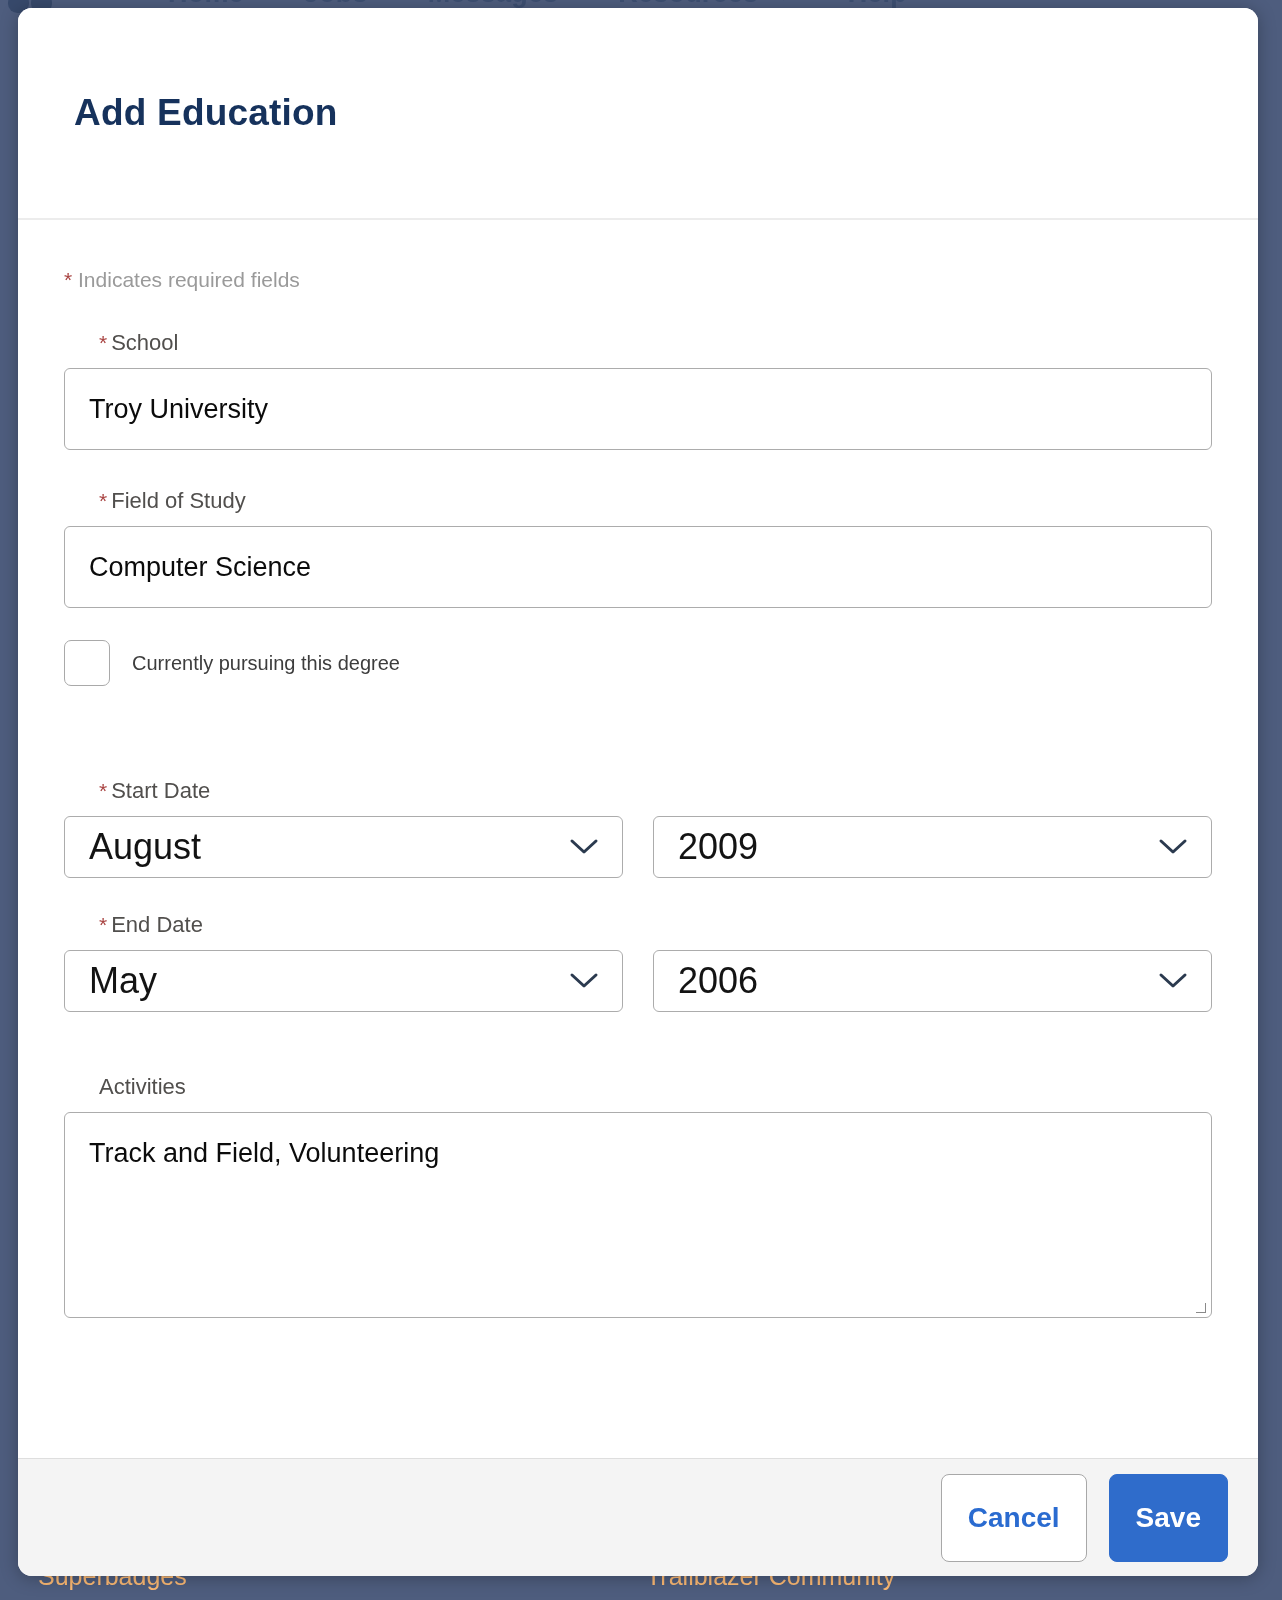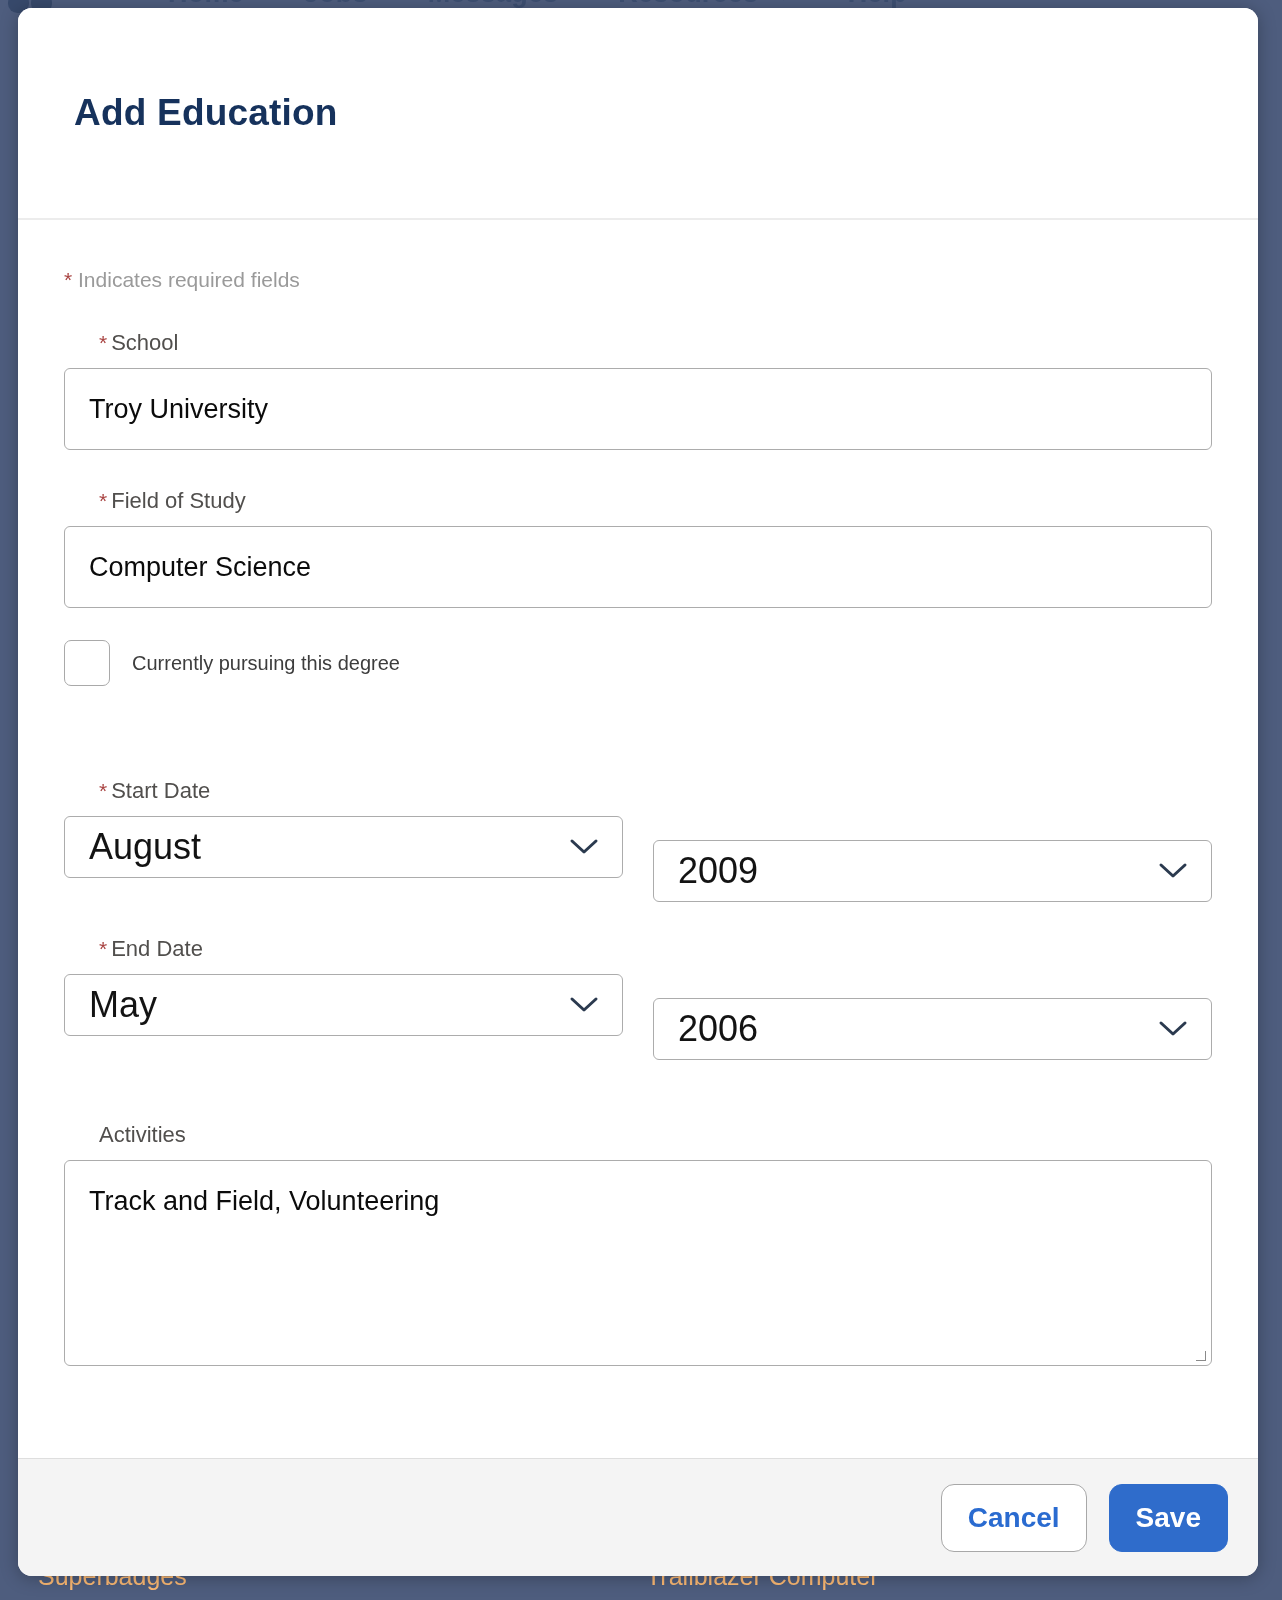--- a/index.html
+++ b/index.html
@@ -208,21 +208,21 @@
   .select-caret svg { display: block; width: 100%; height: 100%; }
 
   .date-grid {
     display: flex;
     gap: 30px;
     padding: 0 20px;
     margin-top: 12px;
     align-items: flex-start;
   }
   .date-grid .col-month { flex: 1 1 0; }
-  .date-grid .col-year  { flex: 1 1 0; padding-top: 0; margin-top: 24px; }
+  .date-grid .col-year  { flex: 1 1 0; padding-top: 0; }
 
   .spacer-lg { height: 86px; }
 
   
   .textarea-field {
     width: 100%;
     height: 206px;
     border: 1px solid #acacac;
     border-radius: 6px;
     background: #fff;
@@ -263,23 +263,23 @@
     align-items: center;
     justify-content: flex-end;
     gap: 22px;
     padding: 0 30px;
   }
 
   .btn {
     font-family: "Liberation Sans", sans-serif;
     font-size: 28px;
     font-weight: bold;
-    border-radius: 13px;
+    border-radius: 8px;
     cursor: pointer;
-    height: 68px;
+    height: 88px;
     display: inline-flex;
     align-items: center;
     justify-content: center;
   }
   .btn-cancel {
     background: #ffffff;
     border: 1px solid #a8a8a8;
     color: #2a6bd0;
     min-width: 142px;
     padding: 0 26px;
@@ -317,21 +317,21 @@
         <span class="bg-nav-caret">▾</span>
       </div>
       <div class="bg-nav-item">
         <span>Help</span>
       </div>
     </div>
   </div>
 
   <div class="bg-footer">
     <span class="bg-footer-col-a">Superbadges</span>
-    <span class="bg-footer-col-b">Trailblazer Computer</span>
+    <span class="bg-footer-col-b">Trailblazer Community</span>
   </div>
 
 </div>
 
 <div class="modal">
 
   <div class="modal-header">
     <div class="modal-title">Add Education</div>
   </div>
 

